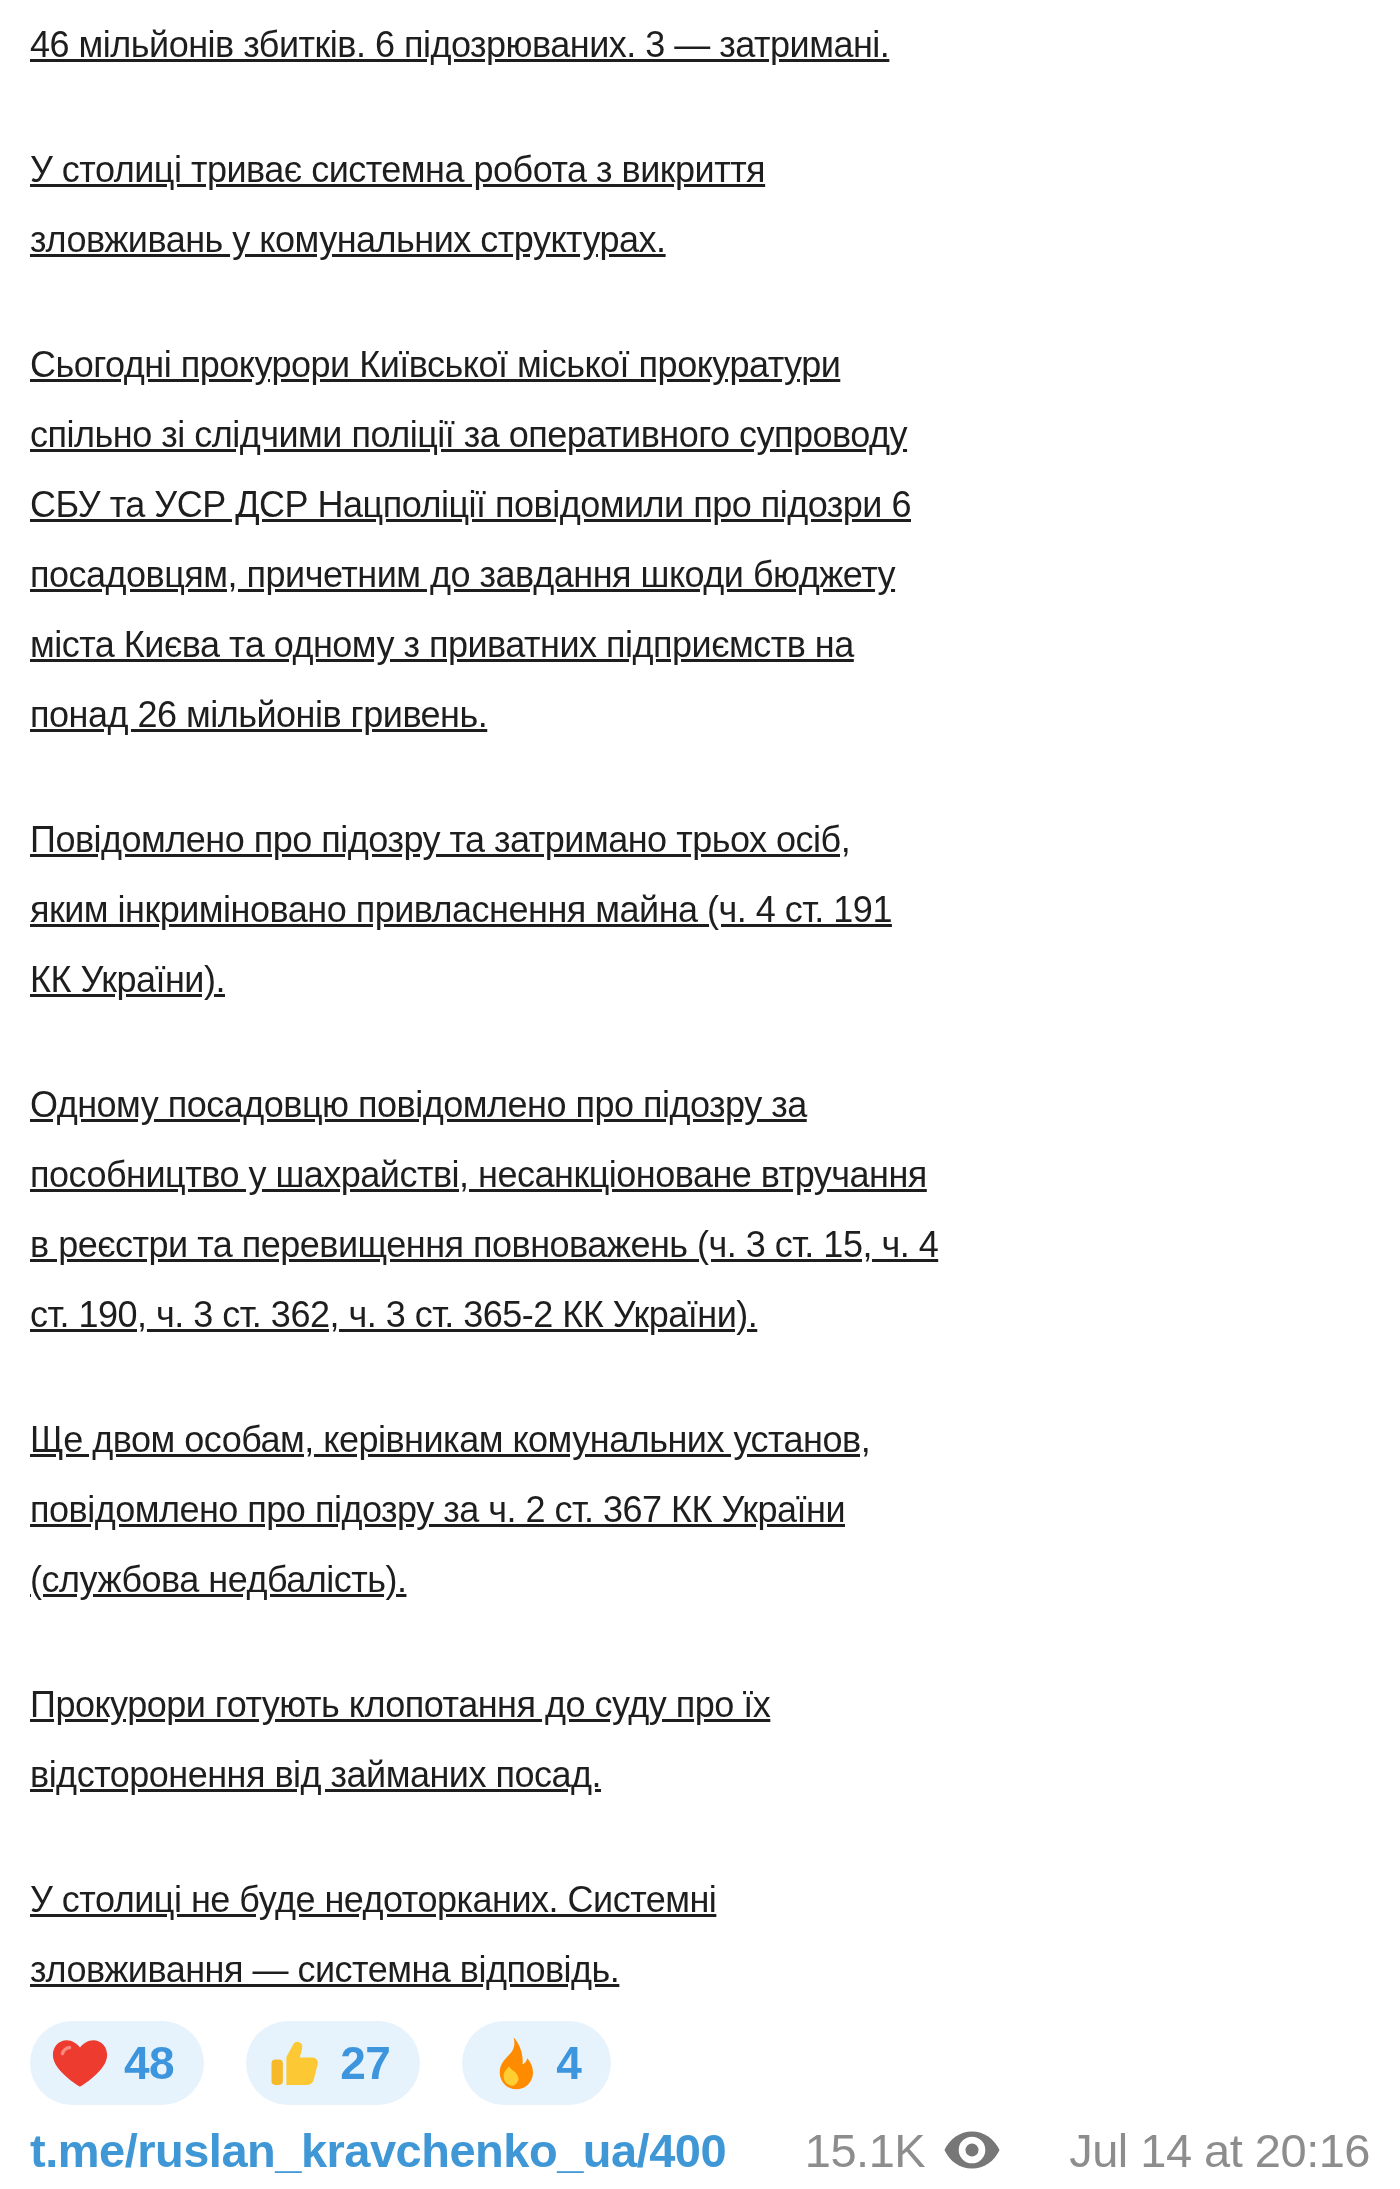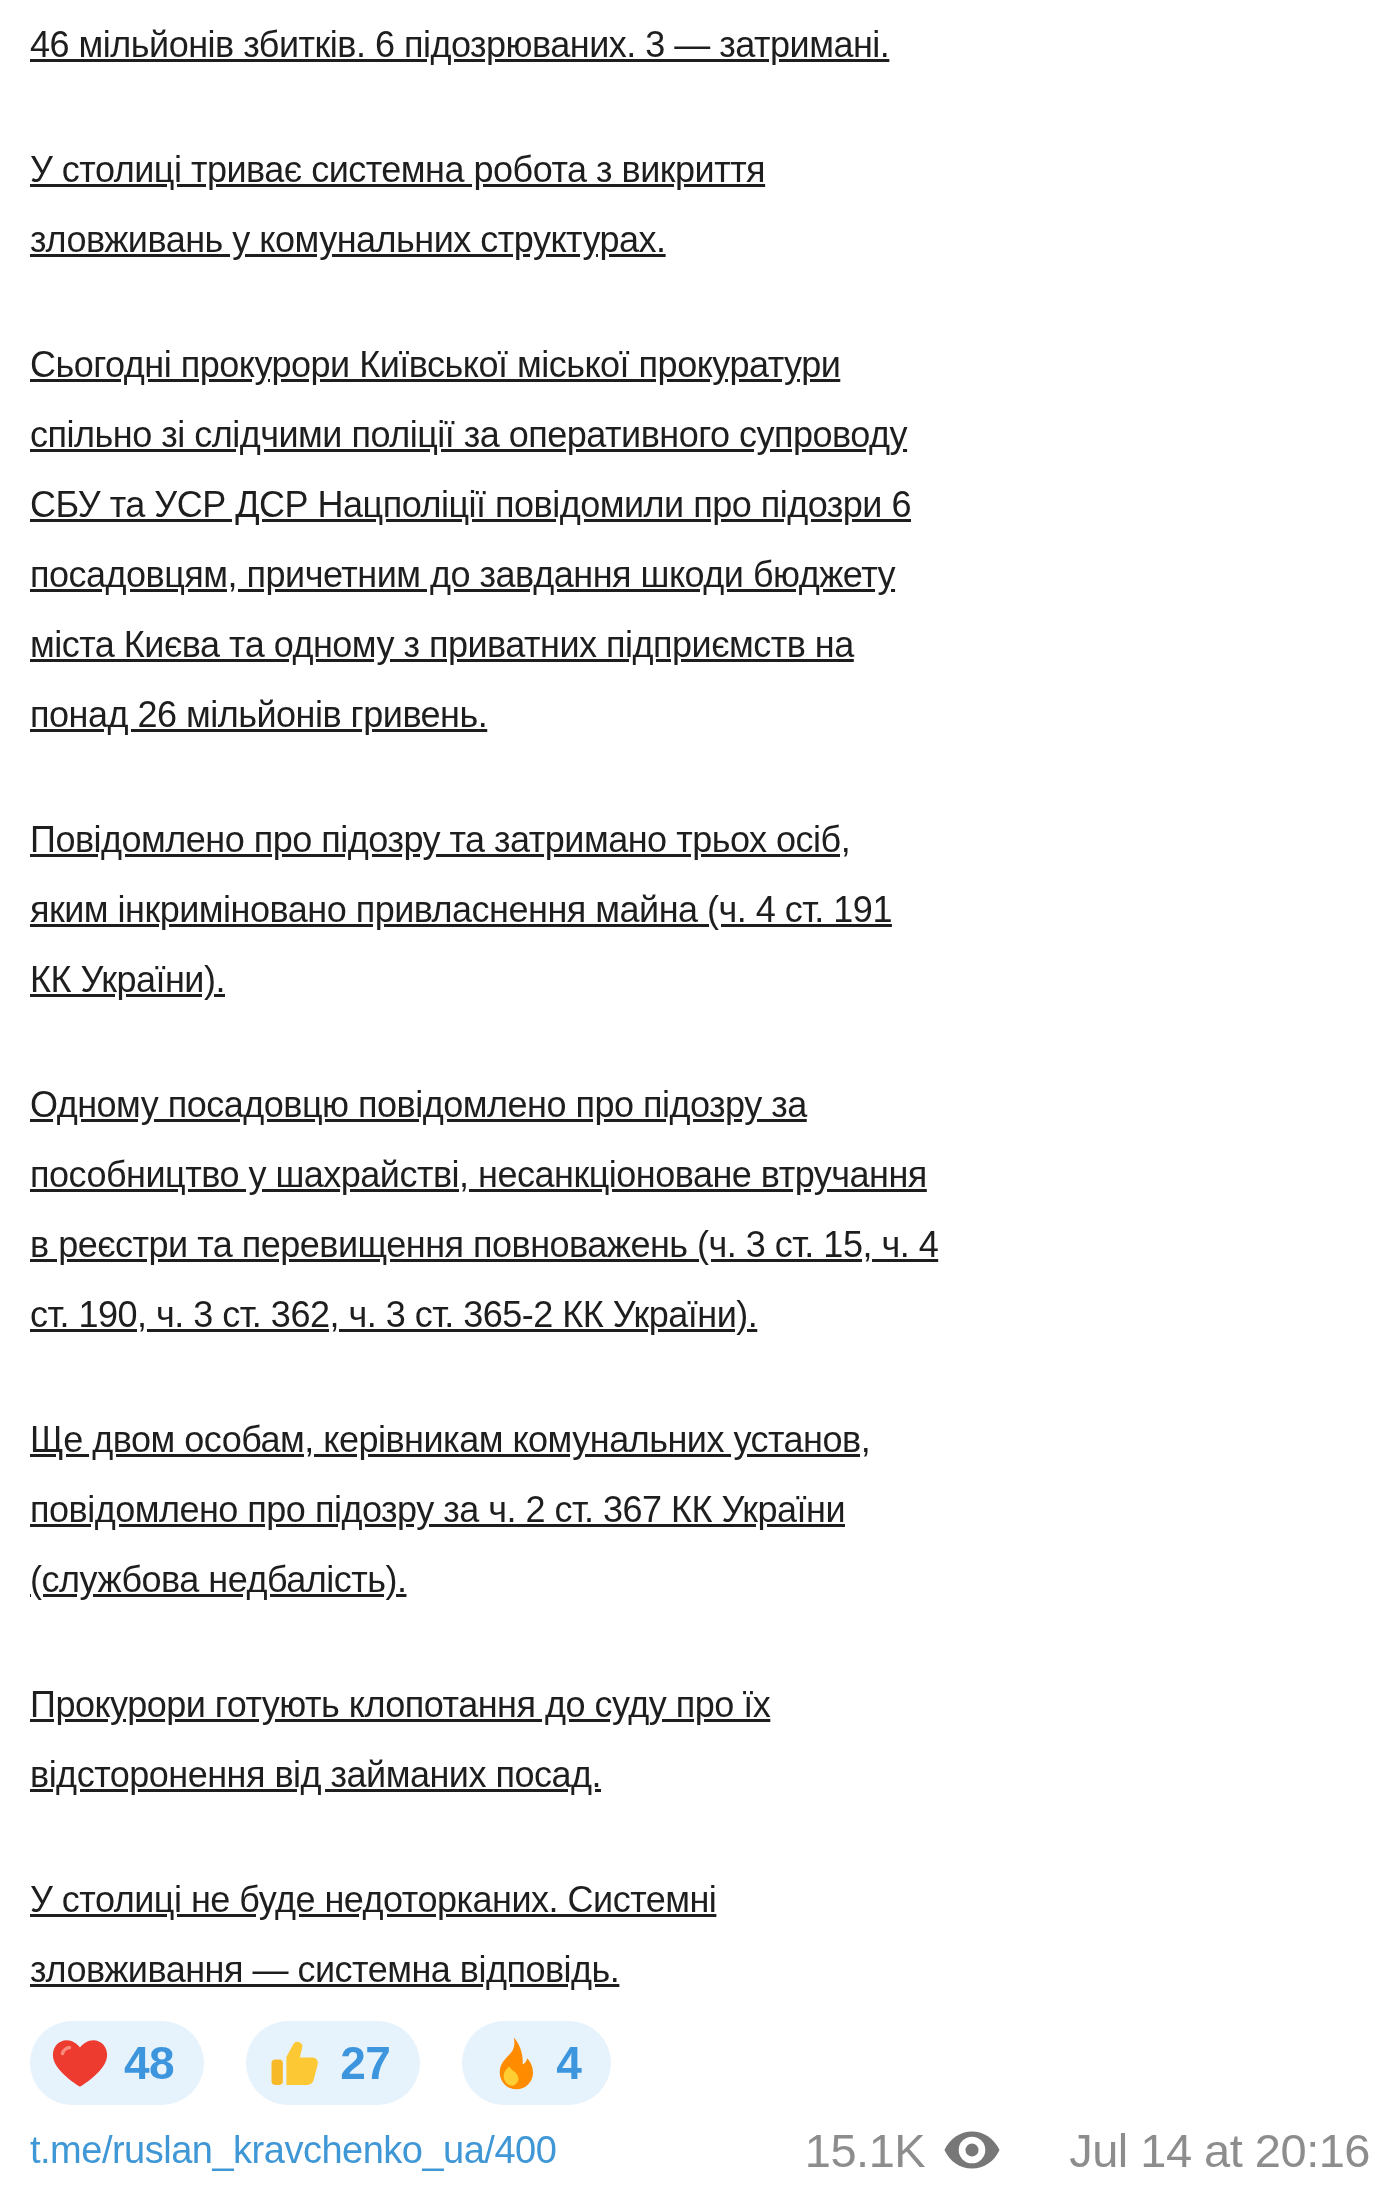--- a/index.html
+++ b/index.html
@@ -53,24 +53,25 @@
   }
 
   .footer {
     margin-top: 16px;
     display: flex;
     justify-content: space-between;
     align-items: center;
     height: 58px;
   }
   .footer .link {
-    font-size: 38px;
+    font-size: 47px;
     color: #3f97d6;
     text-decoration: none;
     letter-spacing: -0.5px;
+    font-weight: bold;
   }
   .footer .meta {
     display: flex;
     align-items: center;
     color: #8d8d8d;
     font-size: 47px;
     letter-spacing: -0.5px;
     justify-content: space-between;
   }
   .footer .meta .eye { display: inline-flex; margin-left: 18px; }

